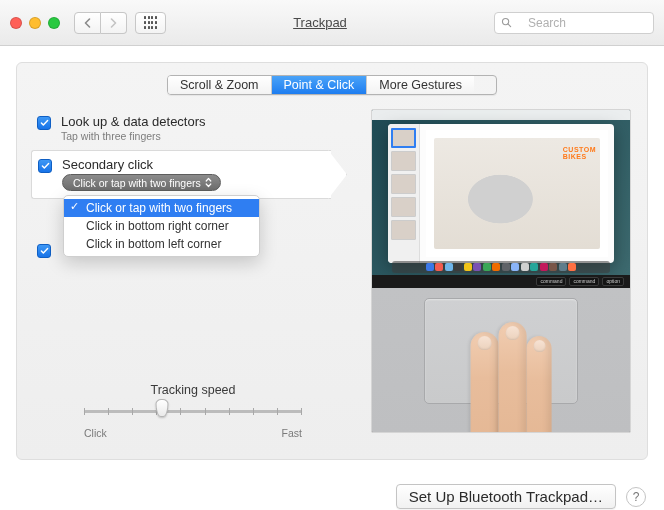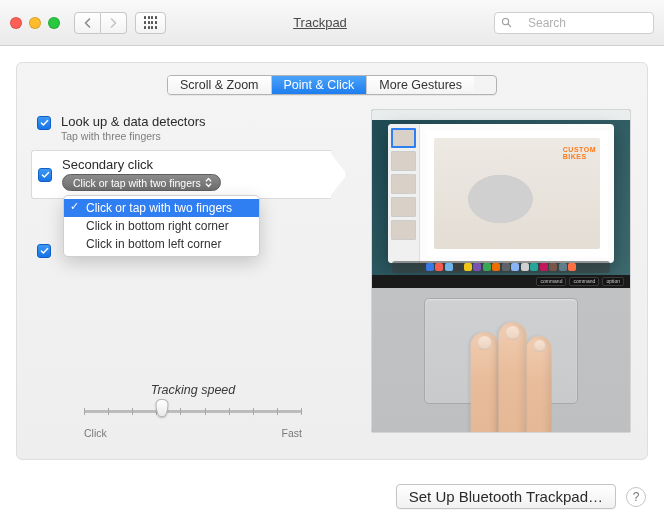--- a/index.html
+++ b/index.html
@@ -36,36 +36,36 @@
 .body { display: flex; gap: 18px; height: 330px; }
 .left { flex: 1; position: relative; }
 
 .opt { display: flex; align-items: flex-start; gap: 10px; padding: 5px 0 8px 4px; }
 .cb { width: 14px; height: 14px; border-radius: 3px; background: linear-gradient(#3e98f5,#1773e8); border: .5px solid #0f5fc4; display: flex; align-items: center; justify-content: center; margin-top: 2px; flex-shrink: 0; }
 .cb svg { display: block; }
 .opt-name { font-size: 13px; color: #2a2a2a; }
 .opt-sub { font-size: 10.5px; color: #7d7d7d; margin-top: 1px; }
 
 
-.opt-selected { position: relative; background: #fff; border: 1px solid #dadada; border-right: none; border-radius: 3px 0 0 3px; padding: 6px 10px 7px 6px; margin-left: -2px; width: 300px; align-items: center; }
+.opt-selected { position: relative; background: #fff; border: 1px solid #dadada; border-right: none; border-radius: 3px 0 0 3px; padding: 6px 10px 7px 6px; margin-left: -2px; width: 300px; }
 .opt-selected::after { content: ""; position: absolute; right: -16px; top: -1px; bottom: -1px; width: 18px; background: #fff; border: 1px solid #dadada; border-left: none; clip-path: polygon(0 0,100% 50%,0 100%); }
 
 
 .pill { display: inline-flex; align-items: center; gap: 4px; background: linear-gradient(#8b8b8b,#6e6e6e); color: #fff; font-size: 10.5px; border-radius: 10px; padding: 1.5px 8px 1.5px 10px; margin-top: 2px; border: .5px solid #5d5d5d; }
 .pill svg { display: block; }
 
 
 .dd { position: absolute; left: 30px; top: 86px; width: 197px; background: #fff; border: 1px solid #cfcfcf; border-radius: 5px; box-shadow: 0 6px 18px rgba(0,0,0,.18); padding: 3px 0; z-index: 10; }
 .dd .item { font-size: 12px; padding: 2px 8px 2px 22px; position: relative; color: #333; }
 .dd .item.sel { background: #2f7ef2; color: #fff; }
 .dd .item.sel::before { content: "✓"; position: absolute; left: 6px; top: 1px; font-size: 11px; }
 
 
 .slider-wrap { position: absolute; bottom: 0; left: 0; right: 0; text-align: center; }
-.slider-label { font-size: 12.5px; color: #3a3a3a; margin-bottom: 4px; font-style: italic; }
+.slider-label { font-size: 12.5px; color: #3a3a3a; margin-bottom: 4px; }
 .slider { width: 218px; height: 22px; margin: 0 auto; position: relative; }
 .track { position: absolute; left: 0; right: 0; top: 9px; height: 3px; background: #bcbcbc; border-radius: 2px; }
 .ticks { position: absolute; left: 0; right: 0; top: 7px; display: flex; justify-content: space-between; }
 .ticks i { width: 1px; height: 7px; background: #a8a8a8; }
 .thumb { position: absolute; top: -2px; left: 36%; width: 13px; height: 18px; background: linear-gradient(#fff,#eaeaea); border: .5px solid #b5b5b5; border-radius: 7px 7px 50% 50% / 6px 6px 90% 90%; box-shadow: 0 1px 2px rgba(0,0,0,.2); transform: translateX(-50%); }
 .slider-ends { width: 218px; margin: 4px auto 0; display: flex; justify-content: space-between; font-size: 10.5px; color: #7a7a7a; }
 
 
 .preview { width: 260px; height: 324px; border: 1px solid #d5d5d5; border-radius: 2px; overflow: hidden; position: relative; background: #808080; }
 .screen { height: 165px; background: linear-gradient(135deg,#1f4b55,#3d6a6f); position: relative; overflow: hidden; }

